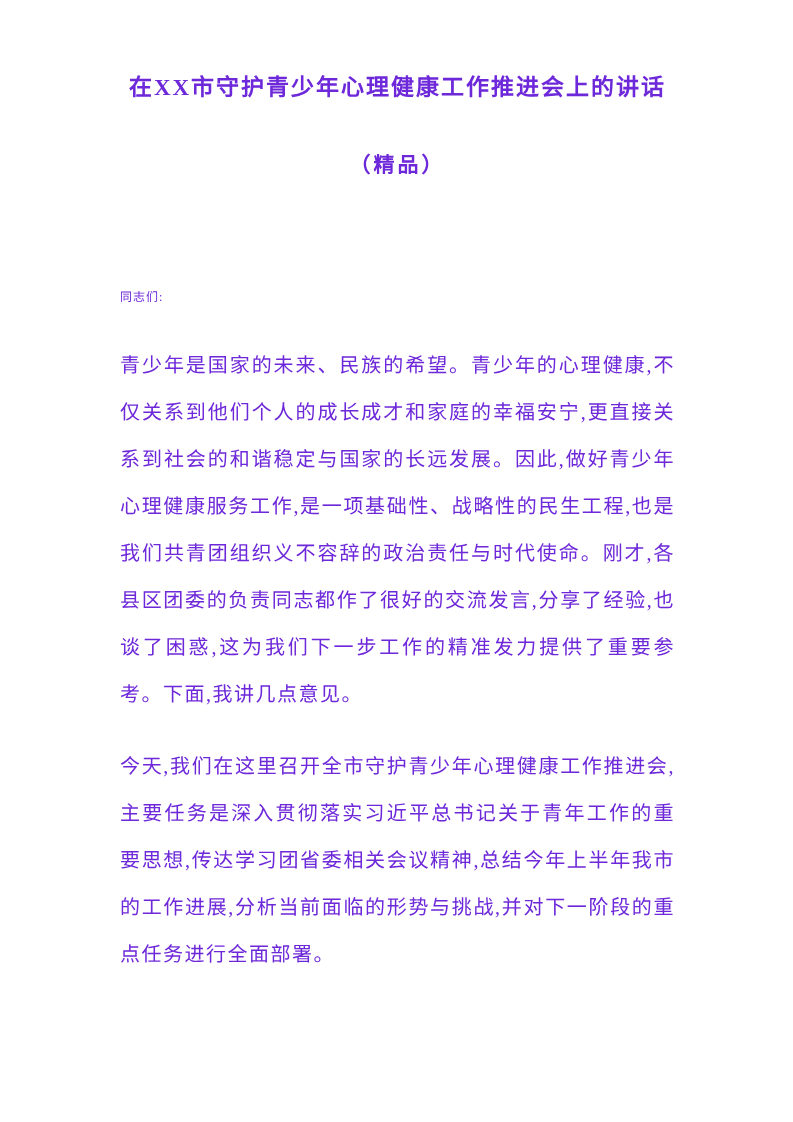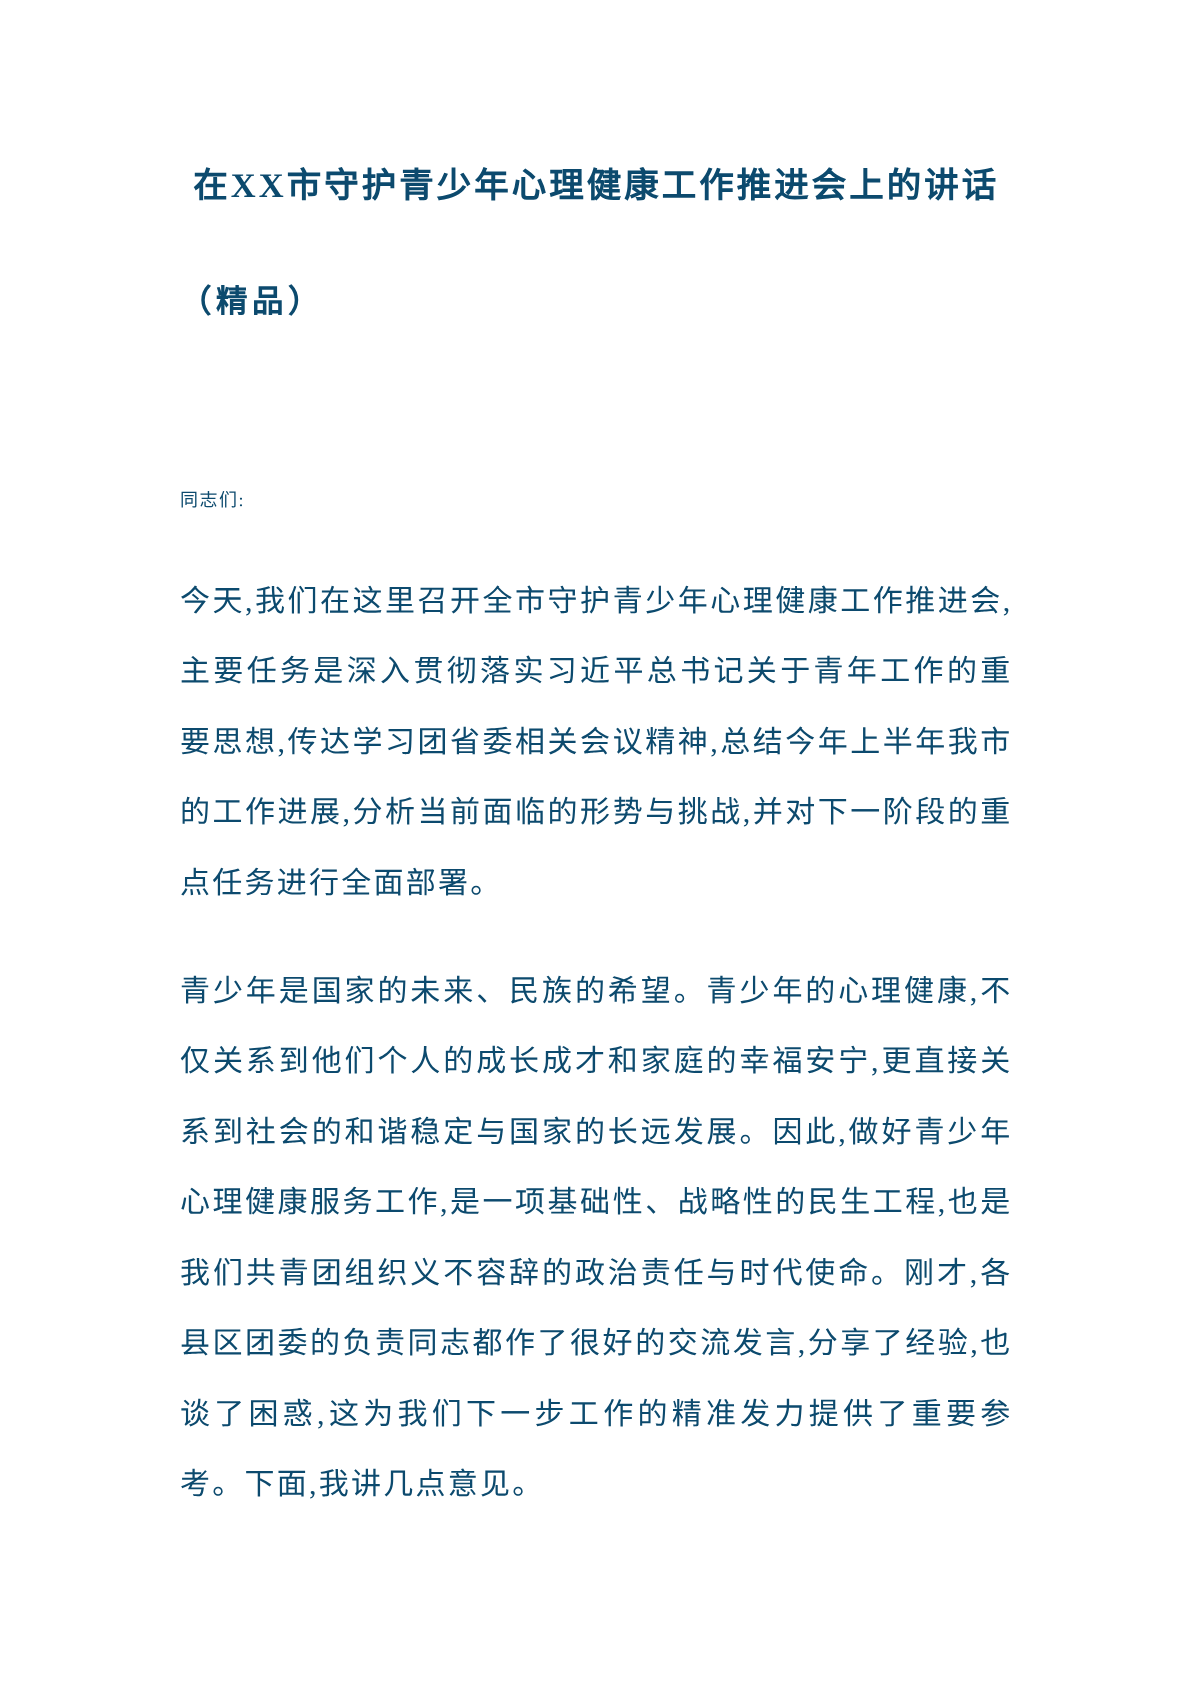--- a/index.html
+++ b/index.html
@@ -7,38 +7,38 @@
     padding: 0;
     background: #ffffff;
   }
   .page {
     position: relative;
     width: 793px;
     height: 1122px;
     margin: 0 auto;
     background: #ffffff;
     box-sizing: border-box;
-    padding: 108px 118px 60px 120px;
+    padding: 72px 118px 60px 120px;
     font-family: "Liberation Serif", "DejaVu Serif", serif;
-    color: #0c4a6e;
+    color: #6d28d9;
     overflow: hidden;
   }
   .doc-title {
     margin: 0 0 46px 0;
     font-size: 23px;
     font-weight: bold;
     text-align: center;
     letter-spacing: 2px;
     line-height: 32px;
   }
   .doc-subtitle {
     margin: 4px 0 94px 0;
     font-size: 21px;
     font-weight: bold;
-    text-align: left;
+    text-align: center;
     letter-spacing: 3px;
     line-height: 30px;
   }
   .salutation {
     margin: 0 0 21px 0;
     font-size: 12px;
     line-height: 47px;
     letter-spacing: 1px;
   }
   .body-para {
@@ -50,15 +50,15 @@
     text-justify: inter-ideograph;
   }
 </style>
 </head>
 <body>
 
 <div class="page">
   <h1 class="doc-title">在XX市守护青少年心理健康工作推进会上的讲话</h1>
   <h2 class="doc-subtitle">（精品）</h2>
   <p class="salutation">同志们:</p>
+  <p class="body-para">青少年是国家的未来、民族的希望。青少年的心理健康,不仅关系到他们个人的成长成才和家庭的幸福安宁,更直接关系到社会的和谐稳定与国家的长远发展。因此,做好青少年心理健康服务工作,是一项基础性、战略性的民生工程,也是我们共青团组织义不容辞的政治责任与时代使命。刚才,各县区团委的负责同志都作了很好的交流发言,分享了经验,也谈了困惑,这为我们下一步工作的精准发力提供了重要参考。下面,我讲几点意见。</p>
   <p class="body-para">今天,我们在这里召开全市守护青少年心理健康工作推进会,主要任务是深入贯彻落实习近平总书记关于青年工作的重要思想,传达学习团省委相关会议精神,总结今年上半年我市的工作进展,分析当前面临的形势与挑战,并对下一阶段的重点任务进行全面部署。</p>
-  <p class="body-para">青少年是国家的未来、民族的希望。青少年的心理健康,不仅关系到他们个人的成长成才和家庭的幸福安宁,更直接关系到社会的和谐稳定与国家的长远发展。因此,做好青少年心理健康服务工作,是一项基础性、战略性的民生工程,也是我们共青团组织义不容辞的政治责任与时代使命。刚才,各县区团委的负责同志都作了很好的交流发言,分享了经验,也谈了困惑,这为我们下一步工作的精准发力提供了重要参考。下面,我讲几点意见。</p>
 </div>
 
 </body></html>

